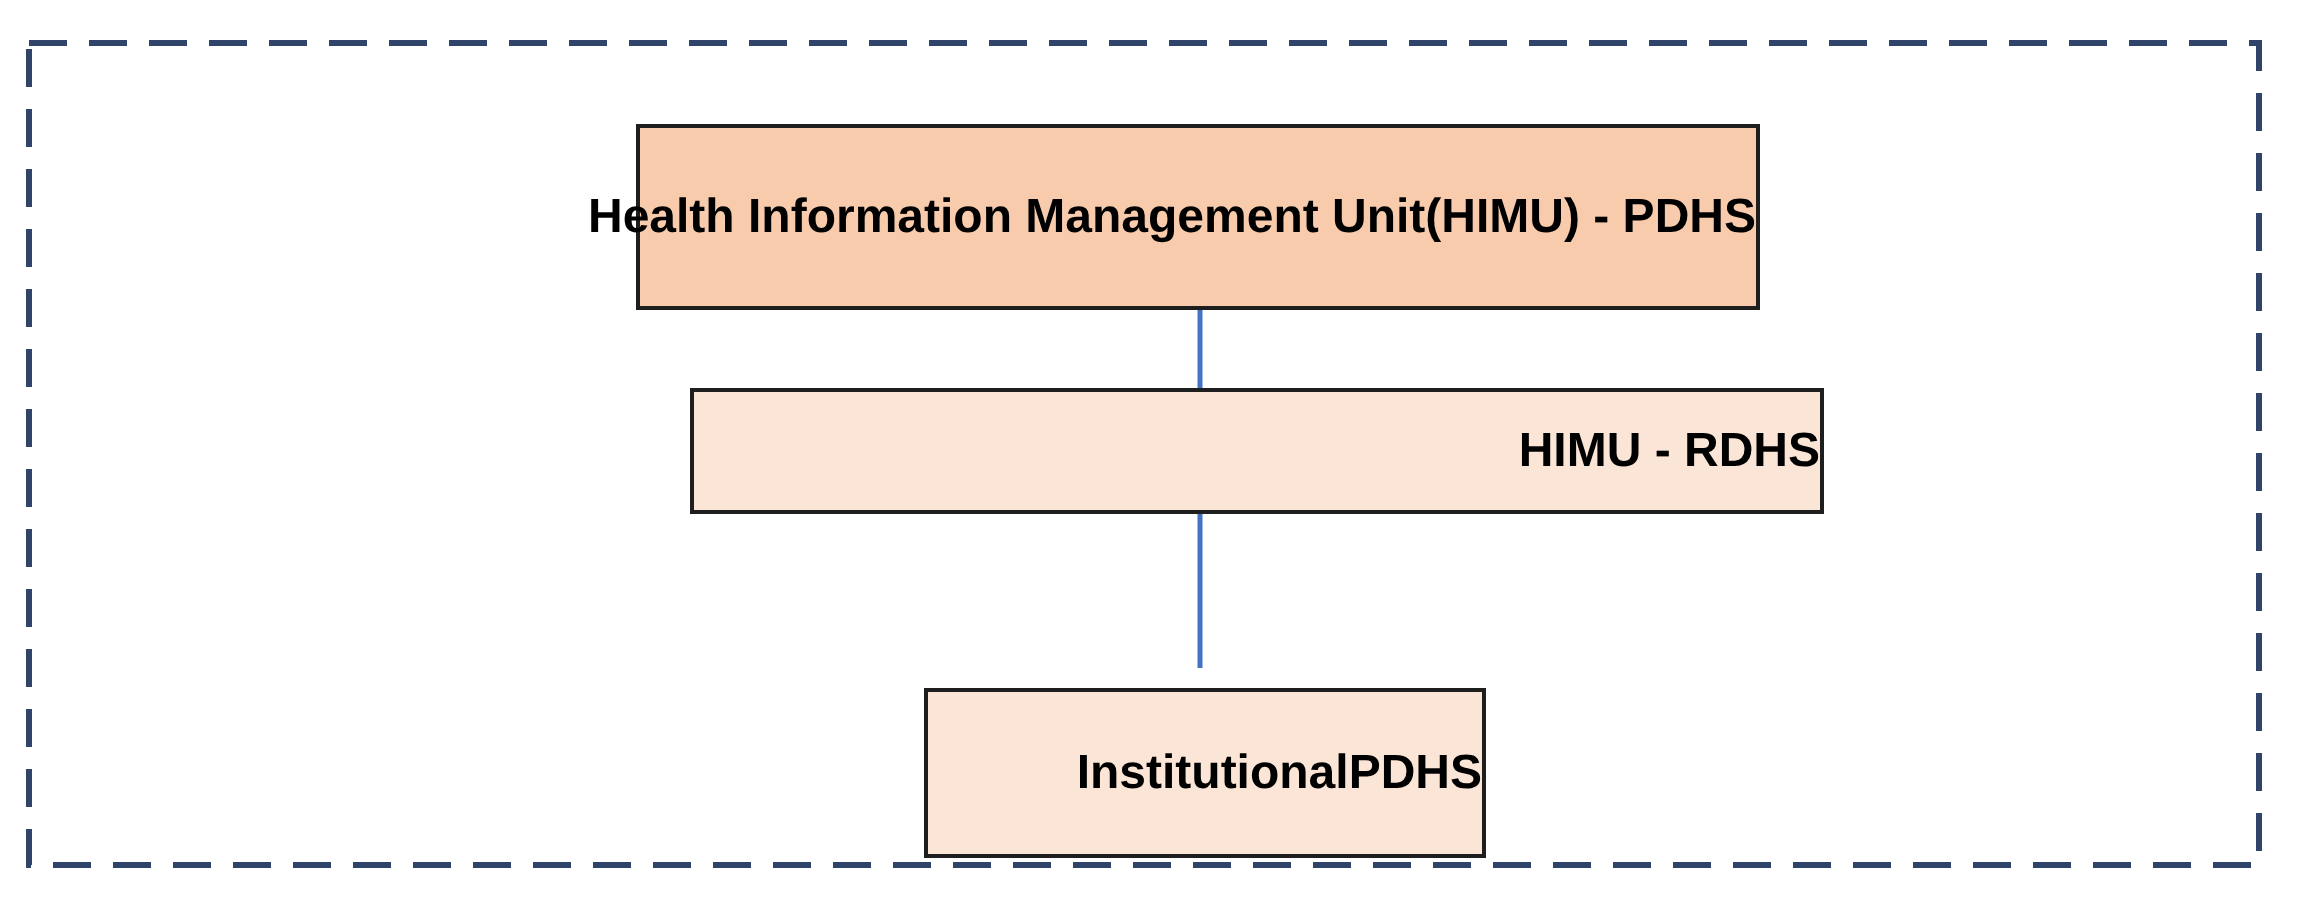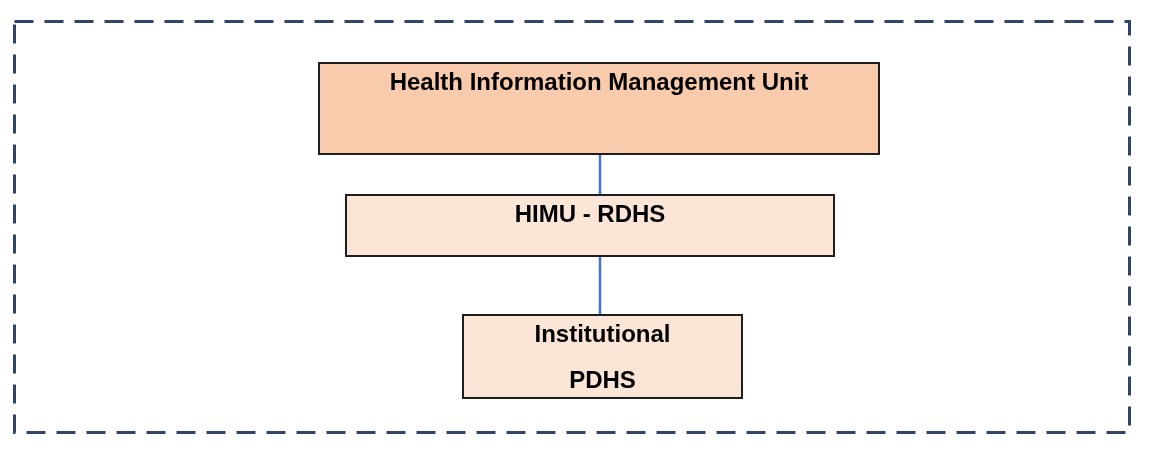--- a/index.html
+++ b/index.html
@@ -41,23 +41,22 @@
     font-weight: 700;
     letter-spacing: 1px;
     color: #2b2b2b;
     white-space: nowrap;
   }
   .node {
     position: absolute;
     box-sizing: border-box;
     border: 2.5px solid var(--node-border, #1e1e1e);
     display: flex;
-    flex-direction: column;
     align-items: center;
-    justify-content: space-between;
+    justify-content: flex-end;
     text-align: center;
     color: var(--text-black, #000000);
     font-weight: 600;
   }
   .node .node-line {
     line-height: 35px;
     font-size: 24px;
     white-space: nowrap;
   }
   .node-primary {
@@ -68,44 +67,45 @@
   }
   .node-pdhs {
     left: 318px;
     top: 62px;
     width: 562px;
     height: 93px;
   }
   .node-rdhs {
     left: 345px;
     top: 194px;
-    width: 490px;
+    width: 567px;
     height: 63px;
   }
   .node-institutional {
     left: 462px;
-    top: 314px;
+    top: 344px;
     width: 281px;
     height: 85px;
   }
 </style>
 </head>
 <body>
 
 <div class="canvas">
 
   <svg class="overlay" width="1153" height="451" viewBox="0 0 1153 451" xmlns="http://www.w3.org/2000/svg">
     <rect class="boundary-rect" x="14.5" y="21.5" width="1115" height="411"></rect>
     <line class="connector" x1="600" y1="155" x2="600" y2="196"></line>
     <line class="connector" x1="600" y1="257" x2="600" y2="334"></line>
   </svg>
 
 
   <div class="node node-primary node-pdhs">
     <div class="node-line">Health Information Management Unit</div>
+    <div class="node-line">(HIMU) - PDHS</div>
   </div>
 
   <div class="node node-secondary node-rdhs">
     <div class="node-line">HIMU - RDHS</div>
   </div>
 
   <div class="node node-secondary node-institutional">
     <div class="node-line">Institutional</div>
     <div class="node-line">PDHS</div>
   </div>

